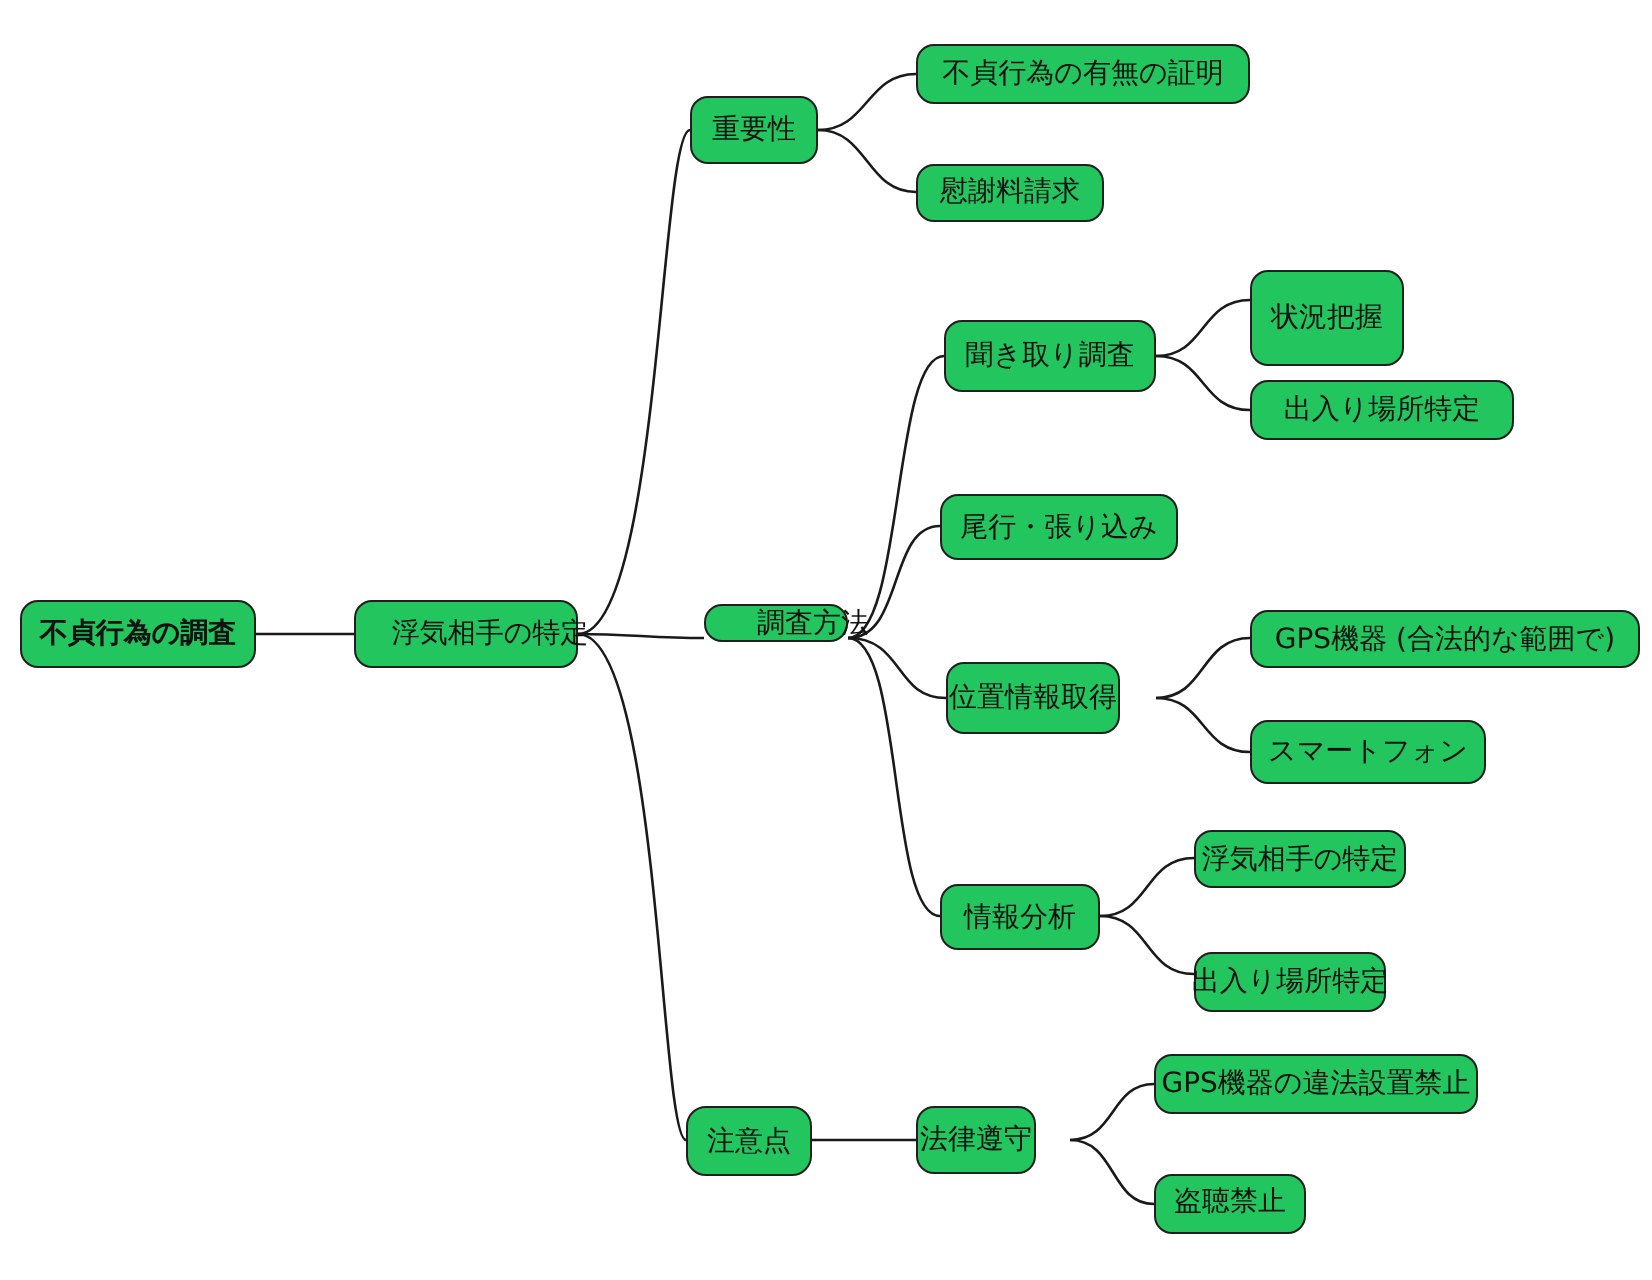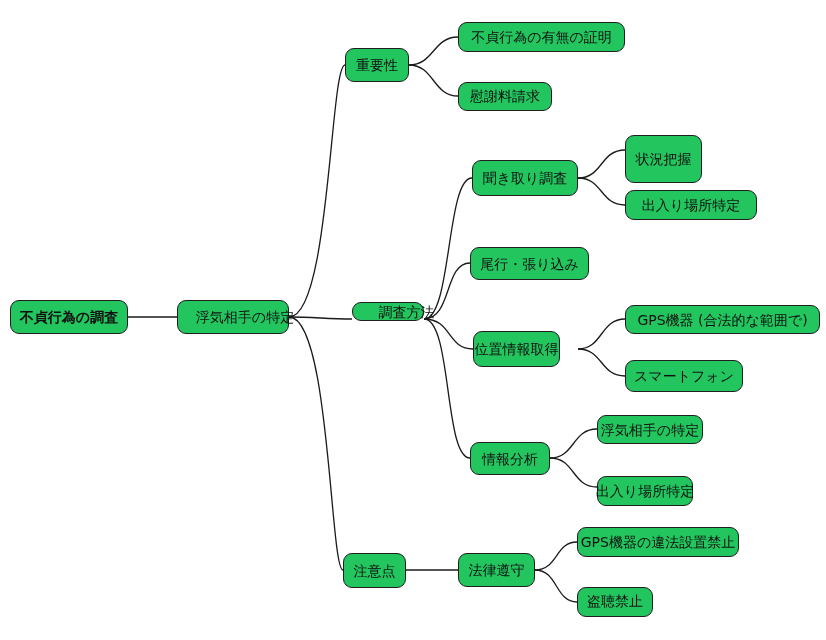--- a/index.html
+++ b/index.html
@@ -95,21 +95,21 @@
   <div class="node" style="left:625px; top:305px; width:195px; height:29px;">GPS機器 (合法的な範囲で)</div>
 
   <div class="node" style="left:625px; top:360px; width:118px; height:32px;">スマートフォン</div>
 
   <div class="node" style="left:470px; top:442px; width:80px; height:33px;">情報分析</div>
 
   <div class="node" style="left:597px; top:415px; width:106px; height:29px;">浮気相手の特定</div>
 
   <div class="node" style="left:597px; top:476px; width:96px; height:30px;">出入り場所特定</div>
 
-  <div class="node" style="left:343px; top:553px; width:63px; height:35px;">注意点</div>
+  <div class="node" style="left:343px; top:553px; width:63px; height:35px;border-radius:10px;">注意点</div>
 
-  <div class="node" style="left:458px; top:553px; width:77px; height:34px;">法律遵守</div>
+  <div class="node" style="left:458px; top:553px; width:60px; height:34px;">法律遵守</div>
 
   <div class="node" style="left:577px; top:527px; width:162px; height:30px;">GPS機器の違法設置禁止</div>
 
   <div class="node" style="left:577px; top:587px; width:76px; height:30px;font-family:Liberation Mono, monospace;">盗聴禁止</div>
 
 </div>
 
 </body></html>

